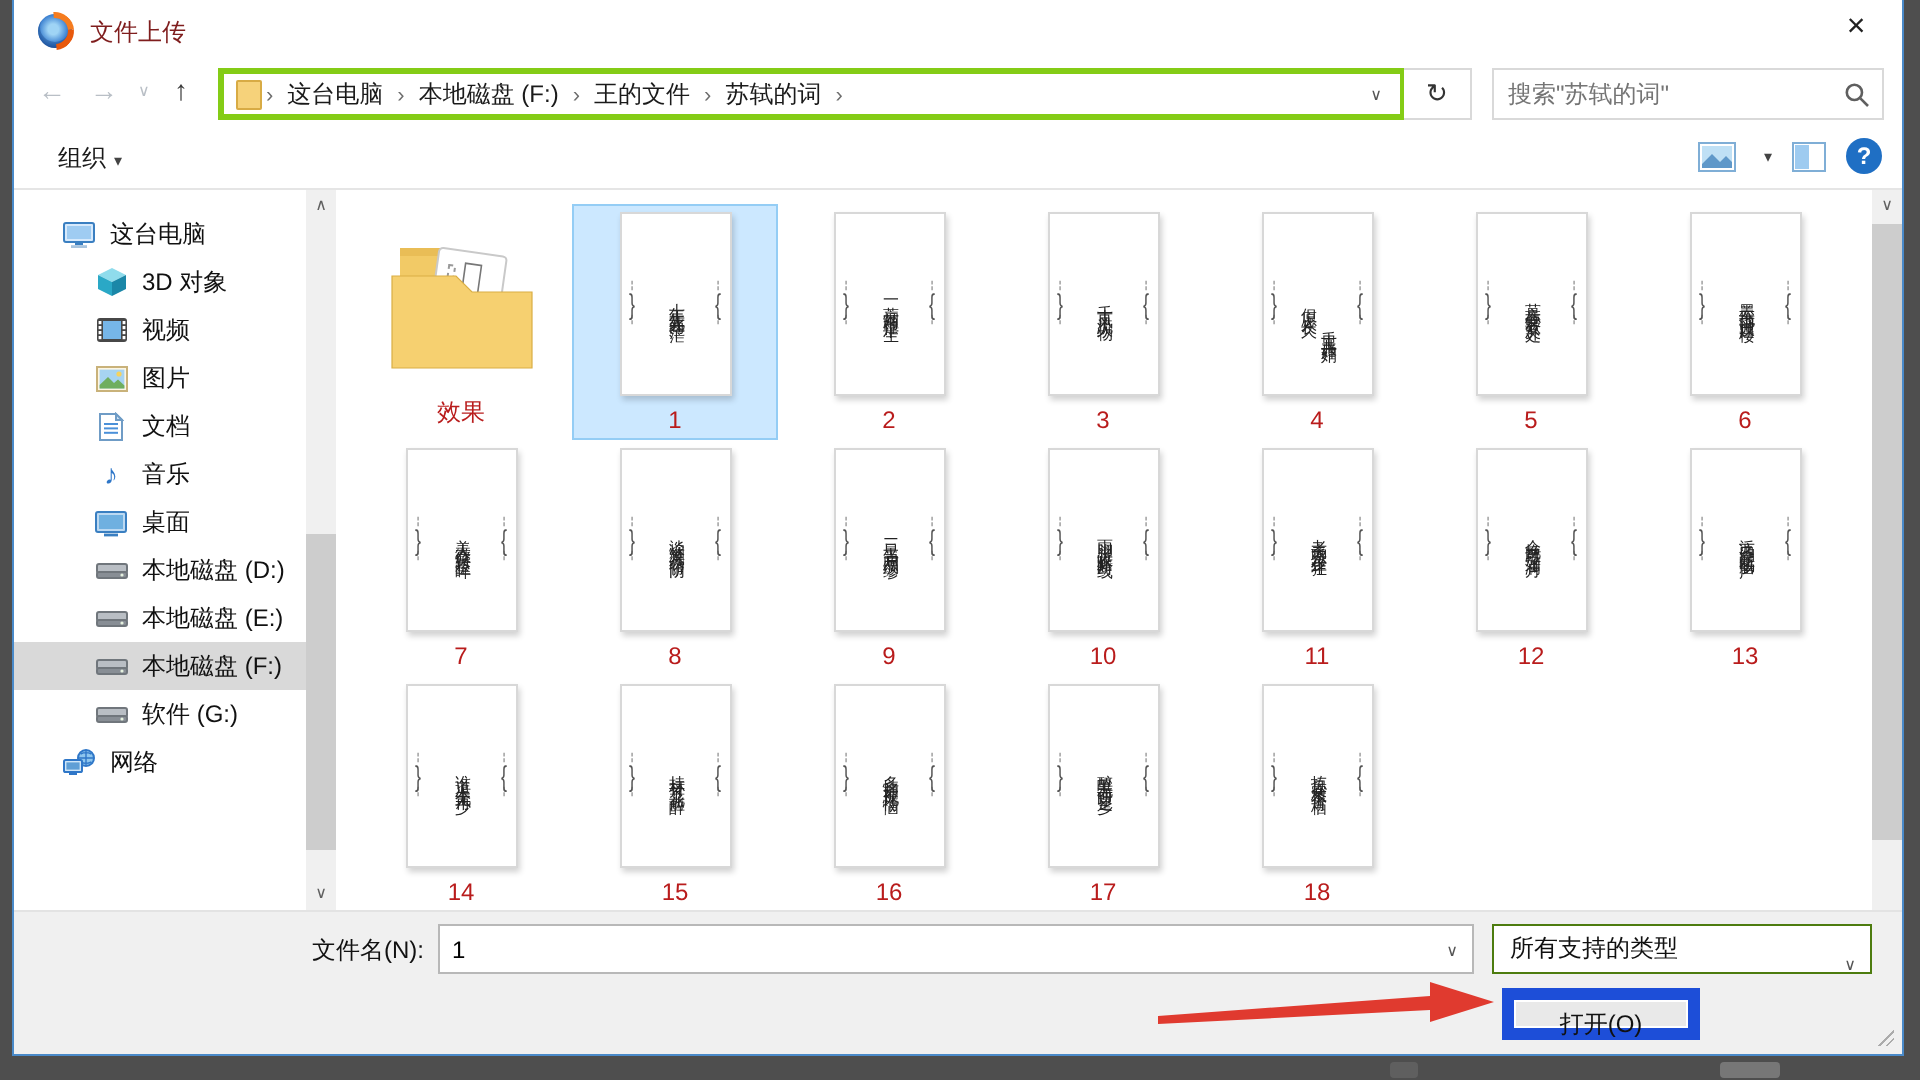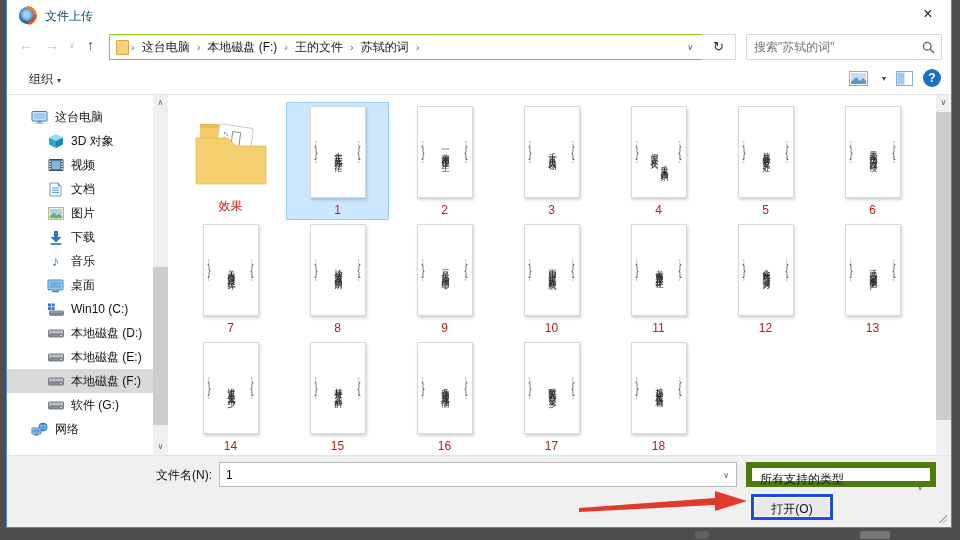--- a/index.html
+++ b/index.html
@@ -8,31 +8,31 @@
 
   .dialog { position:absolute; left:6px; top:0; width:946px; height:528px; background:#fff; border:1px solid #4a8ac9; border-top:none; }
 
   
   .titlebar { position:absolute; left:0; top:0; right:0; height:30px; background:#fff; }
   .ff-icon { position:absolute; left:12px; top:7px; width:17px; height:17px; border-radius:50%;
     background: radial-gradient(circle at 45% 45%, #9fd4f5 0 20%, #3a7fd0 55%, #1d4f9e 75%);
     box-shadow: inset 0 -2px 0 1px rgba(20,60,120,.35); }
   .ff-icon::after { content:""; position:absolute; inset:-1px; border-radius:50%;
     border:3px solid transparent; border-top-color:#f57c1f; border-right-color:#e8590c; transform:rotate(40deg); }
-  .win-title { position:absolute; left:38px; top:8px; font-size:12px; color:#0c4a6e; }
+  .win-title { position:absolute; left:38px; top:8px; font-size:12px; color:#7f1d1d; }
   .close-btn { position:absolute; right:8px; top:2px; width:30px; height:24px; text-align:center; line-height:24px; font-size:16px; color:#222; cursor:pointer; }
 
   
   .navrow { position:absolute; left:0; top:30px; right:0; height:33px; background:#fff; }
   .navglyph { position:absolute; top:7px; font-size:14px; }
   .nav-back { left:12px; color:#b9bfc6; }
   .nav-fwd { left:38px; color:#b9bfc6; }
   .nav-chev { left:62px; top:11px; font-size:8px; color:#b9bfc6; }
   .nav-up { left:80px; color:#3a3a3a; }
-  .addressbar { position:absolute; left:102px; top:4px; width:594px; height:26px; background:#fff; border:1px solid #84cc16; display:flex; align-items:center; padding-left:6px; }
+  .addressbar { position:absolute; left:102px; top:4px; width:594px; height:26px; background:#fff; border:3px solid #84cc16; display:flex; align-items:center; padding-left:6px; }
   .addr-folder { width:13px; height:15px; background:#f6d27a; border:1px solid #d8ab44; border-radius:1px; margin-right:2px; }
   .crumb { padding:0 7px; color:#1a1a1a; white-space:nowrap; }
   .crumb-sep { color:#6d6d6d; font-size:11px; }
   .addr-chev { margin-left:auto; padding-right:9px; font-size:8px; color:#555; }
   .refreshbox { position:absolute; left:695px; top:4px; width:34px; height:26px; border:1px solid #d9d9d9; border-left:none; background:#fff; text-align:center; line-height:24px; font-size:13px; color:#333; }
   .searchbox { position:absolute; left:739px; top:4px; width:196px; height:26px; border:1px solid #d9d9d9; background:#fff; }
   .searchbox input { position:absolute; left:7px; top:1px; width:160px; height:22px; border:none; outline:none; font-size:12px; color:#666; font-family:inherit; }
   .search-mag { position:absolute; right:6px; top:6px; }
 
   
@@ -80,23 +80,23 @@
   
   .main-scroll { position:absolute; right:0; top:95px; width:15px; bottom:72px; background:#f0f0f0; }
   .main-scroll .main-thumb { position:absolute; left:0; top:17px; height:308px; width:15px; background:#cdcdcd; }
 
   
   .footer { position:absolute; left:0; right:0; bottom:0; height:72px; background:#f0f0f0; border-top:1px solid #e3e3e3; }
   .fn-label { position:absolute; left:149px; top:11px; font-size:12px; color:#111; }
   .fn-combo { position:absolute; left:212px; top:6px; width:518px; height:25px; background:#fff; border:1px solid #b8b8b8; }
   .fn-combo input { position:absolute; left:6px; top:1px; width:480px; height:21px; border:none; outline:none; font-size:12px; font-family:inherit; color:#000; }
   .combo-chev { position:absolute; right:7px; top:8px; font-size:8px; color:#555; }
-  .ft-combo { position:absolute; left:739px; top:6px; width:190px; height:25px; background:#fff; border:6px solid #4d7c0f; line-height:23px; padding-left:8px; font-size:12px; color:#111; }
+  .ft-combo { position:absolute; left:739px; top:6px; width:190px; height:25px; background:#fff; border:1px solid #4d7c0f; line-height:23px; padding-left:8px; font-size:12px; color:#111; }
   .btn { position:absolute; top:38px; height:26px; text-align:center; line-height:24px; font-size:12px; color:#111; cursor:pointer; }
-  .btn-open { left:744px; width:82px; background:#e9e9e9; border:3px solid #1d4ed8; box-shadow:inset 0 0 0 1px #fff; }
+  .btn-open { left:744px; width:99px; background:#e9e9e9; border:6px solid #1d4ed8; box-shadow:inset 0 0 0 1px #fff; }
   .btn-cancel { left:849px; width:80px; background:#e1e1e1; border:1px solid #adadad; }
   .arrow-svg { position:absolute; left:570px; top:32px; pointer-events:none; }
   .grip { position:absolute; right:4px; bottom:4px; width:8px; height:8px;
     background: linear-gradient(135deg, transparent 0 50%, #9a9a9a 50% 58%, transparent 58% 72%, #9a9a9a 72% 80%, transparent 80%); opacity:.8; }
 
   
   .bg-pill { position:absolute; background:#777; border-radius:2px; }
 </style>
 </head>
 <body>
@@ -182,78 +182,56 @@
               <rect x="13.3" y="2.5" width="1.4" height="1.6" fill="#fff"></rect>
               <rect x="13.3" y="5" width="1.4" height="1.6" fill="#fff"></rect>
               <rect x="13.3" y="7.5" width="1.4" height="1.6" fill="#fff"></rect>
               <rect x="13.3" y="10" width="1.4" height="1.6" fill="#fff"></rect>
             </svg>
           </span>
           <span class="slabel">视频</span>
         </div>
         <div class="side-item indent">
           <span class="sicon">
+            <svg width="16" height="13" viewBox="0 0 16 13">
+              <rect x="0.5" y="0.5" width="15" height="12" fill="#fdf6e3" stroke="#c9b27a"></rect>
+              <rect x="1.8" y="1.8" width="12.4" height="9.4" fill="#a7d4f2"></rect>
+              <circle cx="11.5" cy="4" r="1.3" fill="#f6d35e"></circle>
+              <path d="M1.8 9.5 L6 5.5 L9 8.5 L11 6.8 L14.2 9.8 L14.2 11.2 L1.8 11.2 Z" fill="#6fae5f"></path>
+            </svg>
+          </span>
+          <span class="slabel">图片</span>
+        </div>
+        <div class="side-item indent">
+          <span class="sicon">
             <svg width="13" height="15" viewBox="0 0 13 15">
               <path d="M1 1 h8 l3 3 v10 h-11 z" fill="#fff" stroke="#6f9cc6"></path>
               <path d="M9 1 l3 3 h-3 z" fill="#cfe2f4" stroke="#6f9cc6"></path>
               <line x1="3" y1="6" x2="10" y2="6" stroke="#4a90d9"></line>
               <line x1="3" y1="8.2" x2="10" y2="8.2" stroke="#4a90d9"></line>
               <line x1="3" y1="10.4" x2="10" y2="10.4" stroke="#4a90d9"></line>
             </svg>
           </span>
           <span class="slabel">文档</span>
         </div>
         <div class="side-item indent">
           <span class="sicon">
-            <svg width="16" height="13" viewBox="0 0 16 13">
-              <rect x="0.5" y="0.5" width="15" height="12" fill="#fdf6e3" stroke="#c9b27a"></rect>
-              <rect x="1.8" y="1.8" width="12.4" height="9.4" fill="#a7d4f2"></rect>
-              <circle cx="11.5" cy="4" r="1.3" fill="#f6d35e"></circle>
-              <path d="M1.8 9.5 L6 5.5 L9 8.5 L11 6.8 L14.2 9.8 L14.2 11.2 L1.8 11.2 Z" fill="#6fae5f"></path>
-            </svg>
-          </span>
-          <span class="slabel">图片</span>
-        </div>
-        <div class="side-item indent">
-          <span class="sicon">
-            <svg width="14" height="15" viewBox="0 0 14 15">
-              <polygon points="5,1 9,1 9,7 12.5,7 7,12.5 1.5,7 5,7" fill="#2f77c8"></polygon>
-              <rect x="1.5" y="13.2" width="11" height="1.6" fill="#2f77c8"></rect>
-            </svg>
-          </span>
-          <span class="slabel">下载</span>
-        </div>
-        <div class="side-item indent">
-          <span class="sicon">
             <span style="color:#2f77c8;font-size:14px;line-height:14px;">♪</span>
           </span>
           <span class="slabel">音乐</span>
         </div>
         <div class="side-item indent">
           <span class="sicon">
             <svg width="17" height="15" viewBox="0 0 17 15">
               <rect x="1" y="2" width="15" height="10" rx="1" fill="#bcd9f2" stroke="#3a7fc1"></rect>
               <rect x="2.5" y="3.5" width="12" height="7" fill="#6fb0e0"></rect>
               <rect x="5" y="12.8" width="7" height="1.4" fill="#3a7fc1"></rect>
             </svg>
           </span>
           <span class="slabel">桌面</span>
-        </div>
-        <div class="side-item indent">
-          <span class="sicon">
-            <svg width="16" height="13" viewBox="0 0 16 13">
-              <rect x="0" y="0.5" width="3" height="3" fill="#2f77c8"></rect>
-              <rect x="3.6" y="0.5" width="3" height="3" fill="#2f77c8"></rect>
-              <rect x="0" y="4.1" width="3" height="3" fill="#2f77c8"></rect>
-              <rect x="3.6" y="4.1" width="3" height="3" fill="#2f77c8"></rect>
-              <rect x="1.5" y="8" width="14" height="2.8" rx="0.8" fill="#b9bec4" stroke="#70767c"></rect>
-              <rect x="1.5" y="10" width="14" height="2.2" rx="0.8" fill="#888e95" stroke="#70767c"></rect>
-            </svg>
-          </span>
-          <span class="slabel">Win10 (C:)</span>
         </div>
         <div class="side-item indent">
           <span class="sicon">
             <svg width="16" height="12" viewBox="0 0 16 12">
               <rect x="0.5" y="3" width="15" height="4.5" rx="1" fill="#b9bec4" stroke="#70767c"></rect>
               <rect x="0.5" y="7" width="15" height="3" rx="1" fill="#888e95" stroke="#70767c"></rect>
               <circle cx="13" cy="8.5" r="0.8" fill="#e6f2e0"></circle>
             </svg>
           </span>
           <span class="slabel">本地磁盘 (D:)</span>

